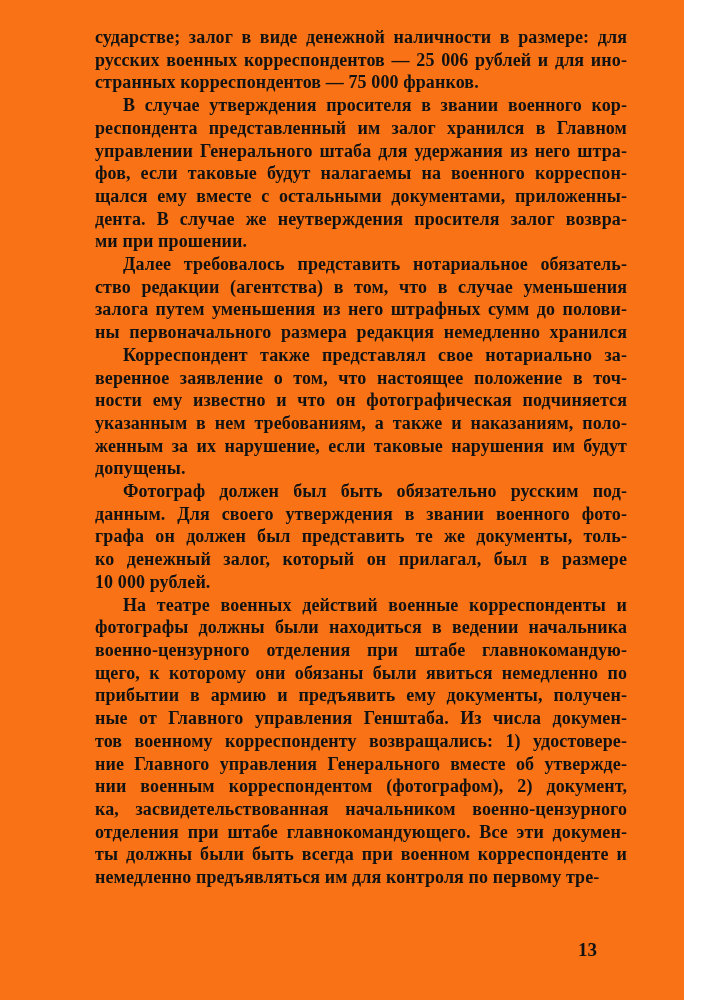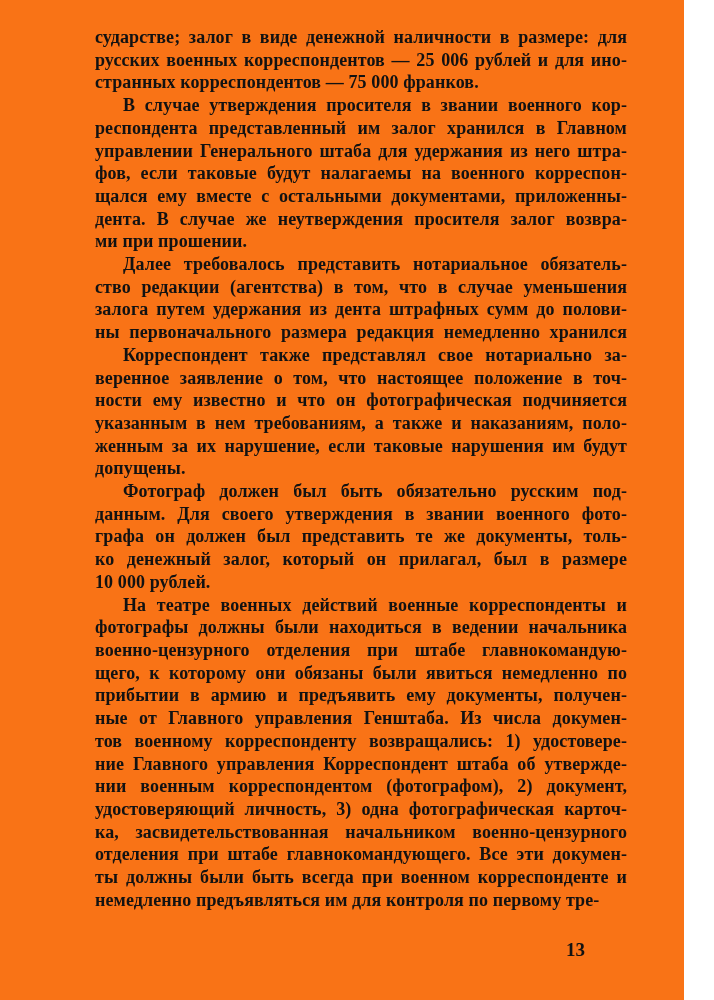--- a/index.html
+++ b/index.html
@@ -32,21 +32,21 @@
     white-space: nowrap; 
   }
   .line.end {
     text-align-last: left;
   }
   .line.indent {
     text-indent: 28px;
   }
   .page-number {
     position: absolute;
-    right: 99px;
+    right: 87px;
     top: 938px;
     font-size: 19px;
     font-weight: bold;
     line-height: 24px;
   }
 </style>
 </head>
 <body>
 
 <div class="book-page">
@@ -56,42 +56,41 @@
       <div class="line end">странных корреспондентов — 75 000 франков.</div>
       <div class="line indent">В случае утверждения просителя в звании военного кор-</div>
       <div class="line">респондента представленный им залог хранился в Главном</div>
       <div class="line">управлении Генерального штаба для удержания из него штра-</div>
       <div class="line">фов, если таковые будут налагаемы на военного корреспон-</div>
       <div class="line">щался ему вместе с остальными документами, приложенны-</div>
       <div class="line">дента. В случае же неутверждения просителя залог возвра-</div>
       <div class="line end">ми при прошении.</div>
       <div class="line indent">Далее требовалось представить нотариальное обязатель-</div>
       <div class="line">ство редакции (агентства) в том, что в случае уменьшения</div>
-      <div class="line">залога путем удержания из дента штрафных сумм до полови-</div>
+      <div class="line">залога путем уменьшения из него штрафных сумм до полови-</div>
       <div class="line">ны первоначального размера редакция немедленно хранился</div>
       <div class="line indent">Корреспондент также представлял свое нотариально за-</div>
       <div class="line">веренное заявление о том, что настоящее положение в точ-</div>
       <div class="line">ности ему известно и что он фотографическая подчиняется</div>
       <div class="line">указанным в нем требованиям, а также и наказаниям, поло-</div>
       <div class="line">женным за их нарушение, если таковые нарушения им будут</div>
       <div class="line end">допущены.</div>
       <div class="line indent">Фотограф должен был быть обязательно русским под-</div>
       <div class="line">данным. Для своего утверждения в звании военного фото-</div>
       <div class="line">графа он должен был представить те же документы, толь-</div>
       <div class="line">ко денежный залог, который он прилагал, был в размере</div>
       <div class="line end">10 000 рублей.</div>
       <div class="line indent">На театре военных действий военные корреспонденты и</div>
       <div class="line">фотографы должны были находиться в ведении начальника</div>
       <div class="line">военно-цензурного отделения при штабе главнокомандую-</div>
       <div class="line">щего, к которому они обязаны были явиться немедленно по</div>
       <div class="line">прибытии в армию и предъявить ему документы, получен-</div>
       <div class="line">ные от Главного управления Генштаба. Из числа докумен-</div>
       <div class="line">тов военному корреспонденту возвращались: 1) удостовере-</div>
-      <div class="line">ние Главного управления Корреспондент штаба об утвержде-</div>
+      <div class="line">ние Главного управления Генерального вместе об утвержде-</div>
       <div class="line">нии военным корреспондентом (фотографом), 2) документ,</div>
-      <div class="line">удостоверяющий личность, 3) одна фотографическая карточ-</div>
       <div class="line">ка, засвидетельствованная начальником военно-цензурного</div>
       <div class="line">отделения при штабе главнокомандующего. Все эти докумен-</div>
       <div class="line">ты должны были быть всегда при военном корреспонденте и</div>
       <div class="line end">немедленно предъявляться им для контроля по первому тре-</div>
     </div>
   <div class="page-number">13</div>
 </div>
 
 </body></html>

